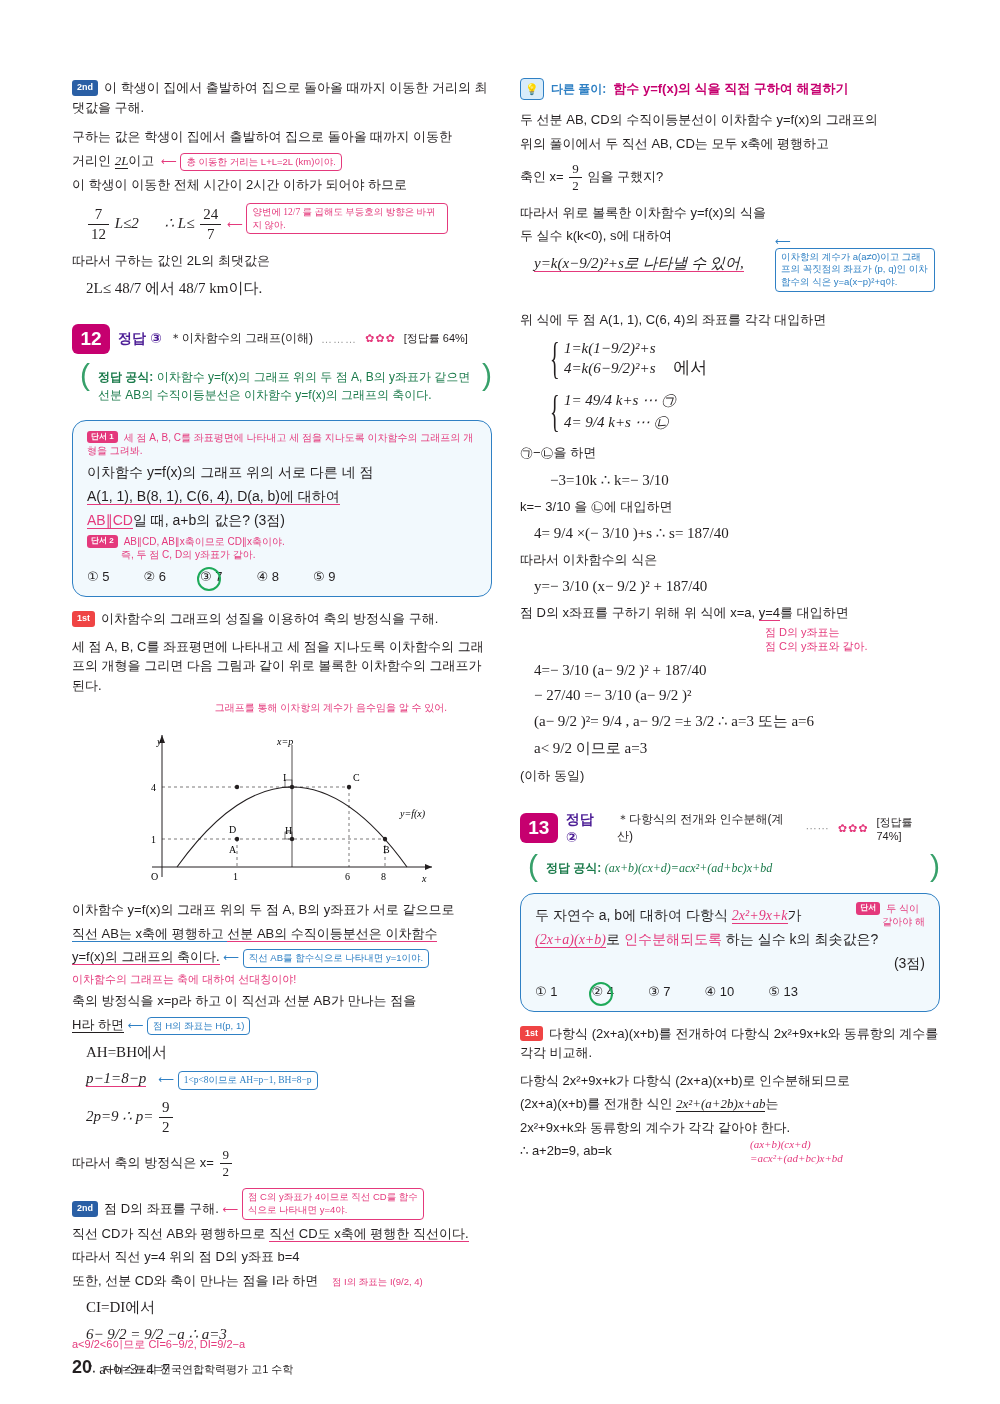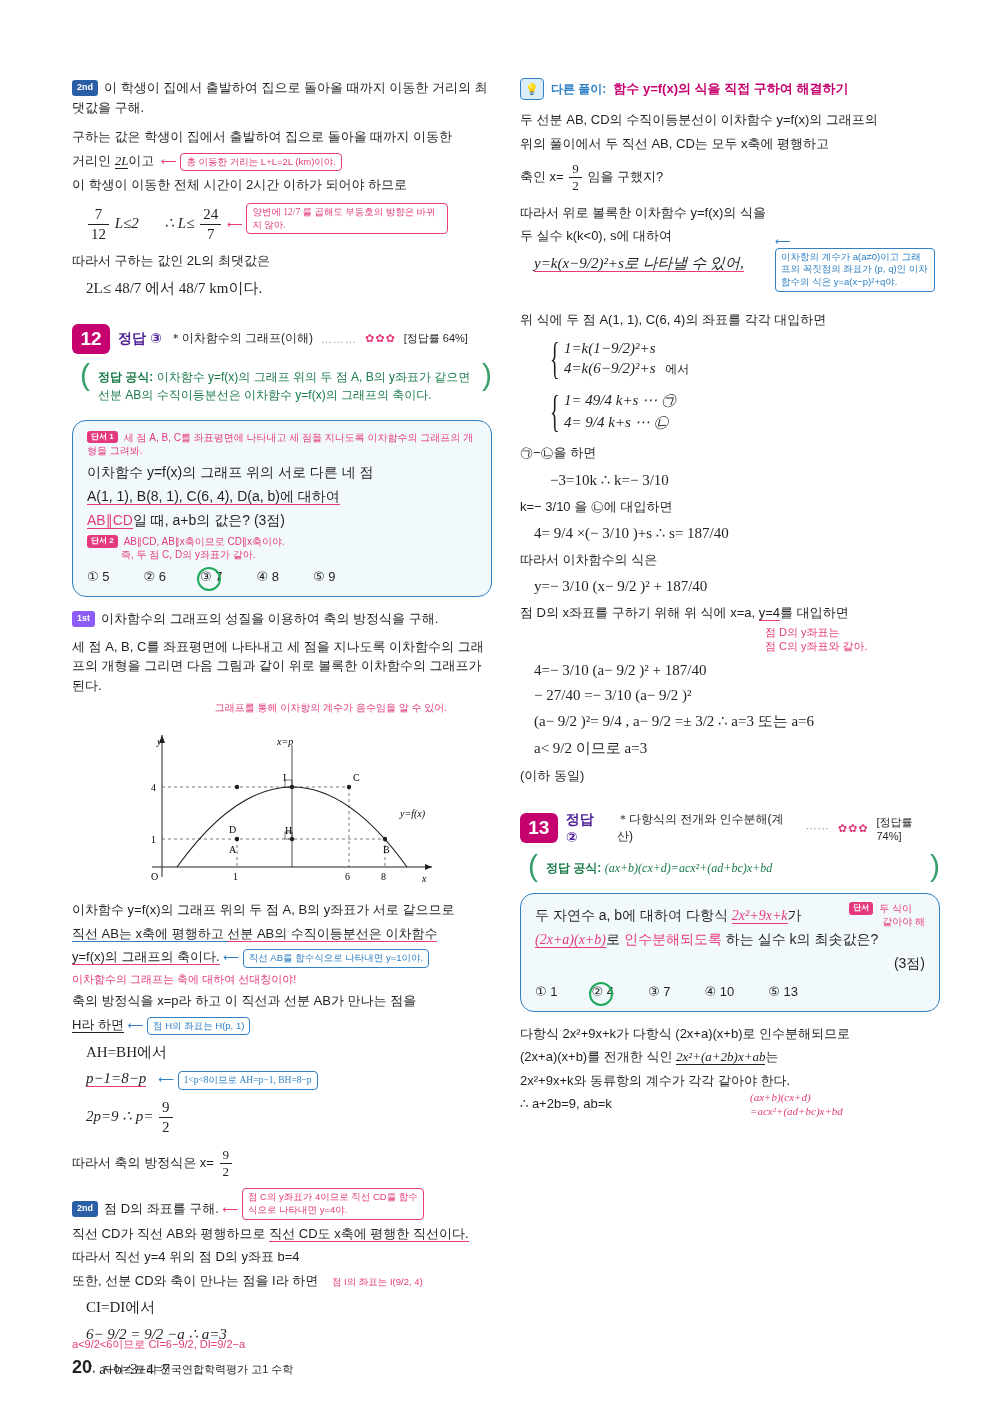--- a/index.html
+++ b/index.html
@@ -19,21 +19,21 @@
   .xs{font-size:10px;}
   .math{font-family:"Liberation Serif","DejaVu Serif",serif;font-style:italic;}
   .mathn{font-family:"Liberation Serif","DejaVu Serif",serif;}
 
   
   .badge{
     display:inline-block;color:#fff;font-size:9px;font-weight:bold;
     border-radius:3px;padding:1px 5px;vertical-align:2px;margin-right:6px;
     font-family:"Liberation Sans",sans-serif;
   }
-  .b-1st{background:#8b5cf6;}
+  .b-1st{background:#ef4444;}
   .b-2nd{background:#2a5fa5;}
   .b-danseo{background:#e4397c;font-size:8px;padding:1px 4px;}
 
   
   .prob-head{display:flex;align-items:center;gap:8px;margin:26px 0 8px 0;}
   .prob-num{
     width:38px;height:30px;border-radius:6px;background:#c6006f;color:#fff;
     font-weight:bold;font-size:19px;display:flex;align-items:center;justify-content:center;
   }
   .prob-ans{font-weight:bold;font-size:14px;color:#4c1d95;}
@@ -311,21 +311,21 @@
       <span class="note" style="max-width:150px">이차항의 계수가 a(a≠0)이고 그래프의 꼭짓점의 좌표가 (p, q)인 이차함수의 식은 y=a(x−p)²+q야.</span>
     </div>
 
     <div class="line" style="margin-top:18px">위 식에 두 점 A(1, 1), C(6, 4)의 좌표를 각각 대입하면</div>
 
     <div class="eqc">
       <span class="sys">
         <span class="sysrow math">1=k(1−9/2)²+s</span>
         <span class="sysrow math">4=k(6−9/2)²+s</span>
       </span>
-      <span style="font-size:12px;margin-left:6px">에서</span>
+      <span style="font-size:17px;margin-left:14px">에서</span>
     </div>
 
     <div class="eqc">
       <span class="sys">
         <span class="sysrow math">1= 49/4 k+s ⋯ ㉠</span>
         <span class="sysrow math">4= 9/4 k+s ⋯ ㉡</span>
       </span>
     </div>
 
     <div class="line">㉠−㉡을 하면</div>
@@ -358,38 +358,41 @@
     </div>
 
     <div class="formula">
       <b>정답 공식:</b>
       <span class="math">(ax+b)(cx+d)=acx²+(ad+bc)x+bd</span>
     </div>
 
     <div class="qcard">
       <div class="xs" style="position:absolute;right:14px;top:8px;color:#e4397c;line-height:1.3;text-align:left">
         <span class="badge b-danseo">단서</span><span>두 식이</span><br>
-        <span style="margin-left:33px">같아야 해</span>
+        <span style="margin-left:26px">같아야 해</span>
       </div>
       <div class="qline">
         <span>두 자연수 a, b에 대하여 다항식 </span><span class="hl-pink u-pink math">2x²+9x+k</span><span>가</span>
       </div>
       <div class="qline">
         <span class="hl-pink u-pink math">(2x+a)(x+b)</span><span>로 </span><span class="hl-pink">인수분해되도록</span><span> 하는 실수 k의 최솟값은?</span>
       </div>
       <div class="qline" style="text-align:right">(3점)</div>
       <div class="choices">
         <div class="choice">① 1</div>
         <div class="choice"><span style="position:relative"><span class="circled" style="position:absolute;left:-3px;top:-2px;"></span><span>② 4</span></span></div>
         <div class="choice">③ 7</div>
         <div class="choice">④ 10</div>
         <div class="choice">⑤ 13</div>
       </div>
     </div>
 
+    <div class="line">
+      <span class="badge b-1st">1st</span><span>다항식 (2x+a)(x+b)를 전개하여 다항식 2x²+9x+k와 동류항의 계수를 각각 비교해.</span>
+    </div>
 
     <div class="line" style="margin-top:8px">다항식 2x²+9x+k가 다항식 (2x+a)(x+b)로 인수분해되므로</div>
     <div class="line"><span>(2x+a)(x+b)를 전개한 식인 </span><span class="ul math">2x²+(a+2b)x+ab</span><span>는</span></div>
     <div class="line">2x²+9x+k와 동류항의 계수가 각각 같아야 한다.</div>
     <div class="line">∴ a+2b=9, ab=k</div>
     <div class="sm math" style="color:#e4397c;margin-left:230px;line-height:1.3;margin-top:-28px">
       <span>(ax+b)(cx+d)</span><br><span>=acx²+(ad+bc)x+bd</span>
     </div>
   </div>
 

